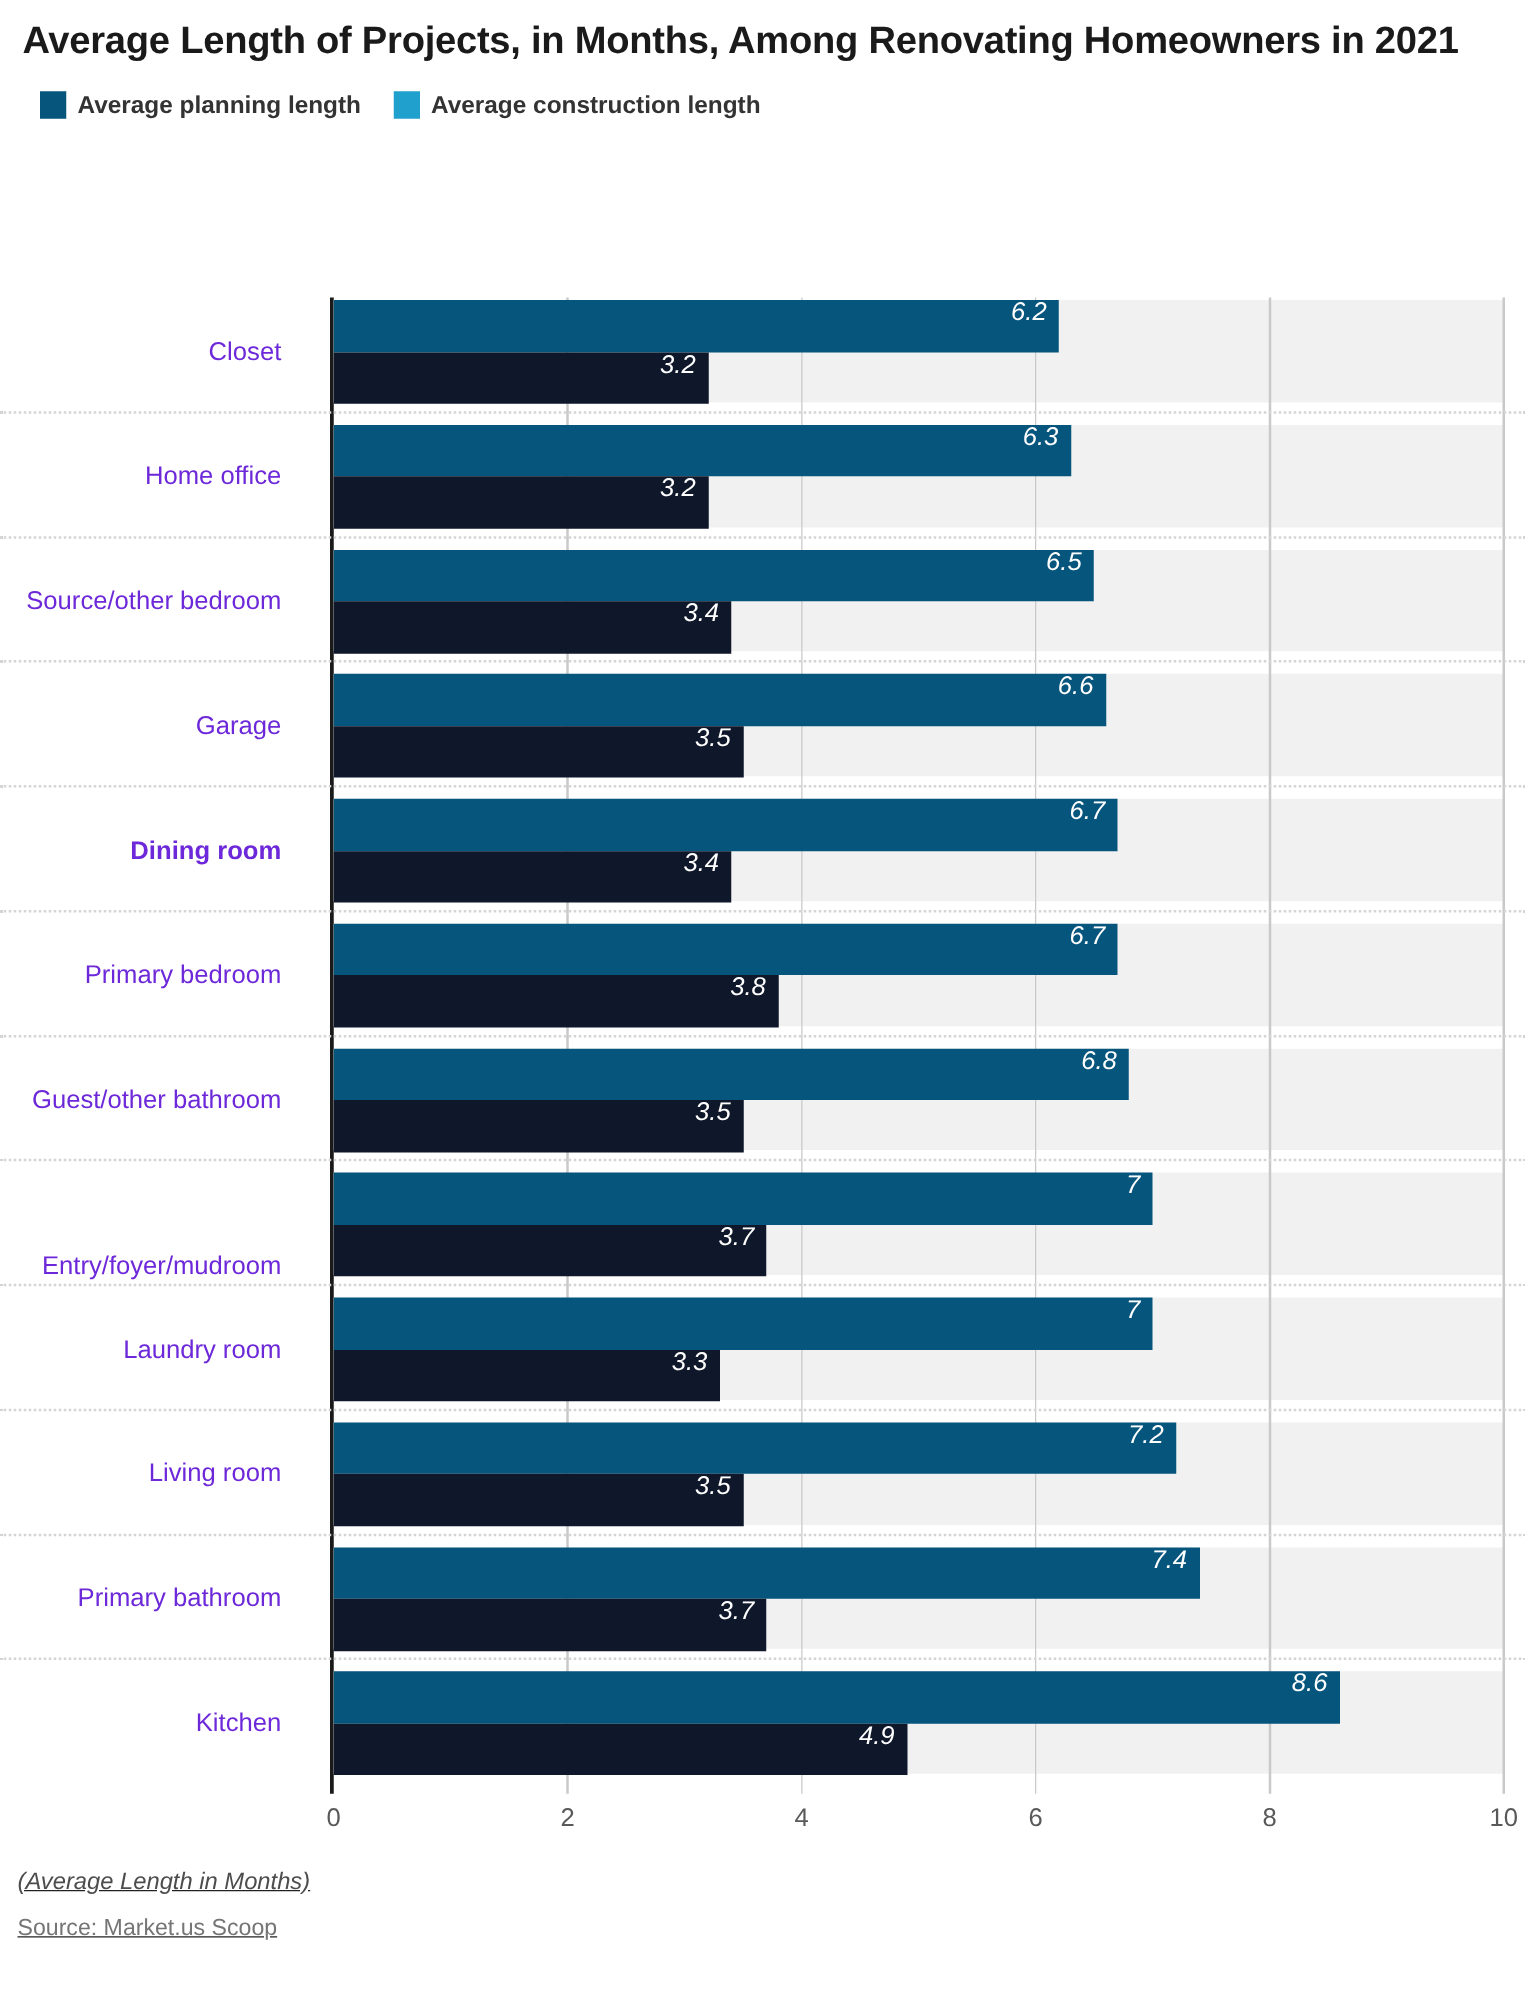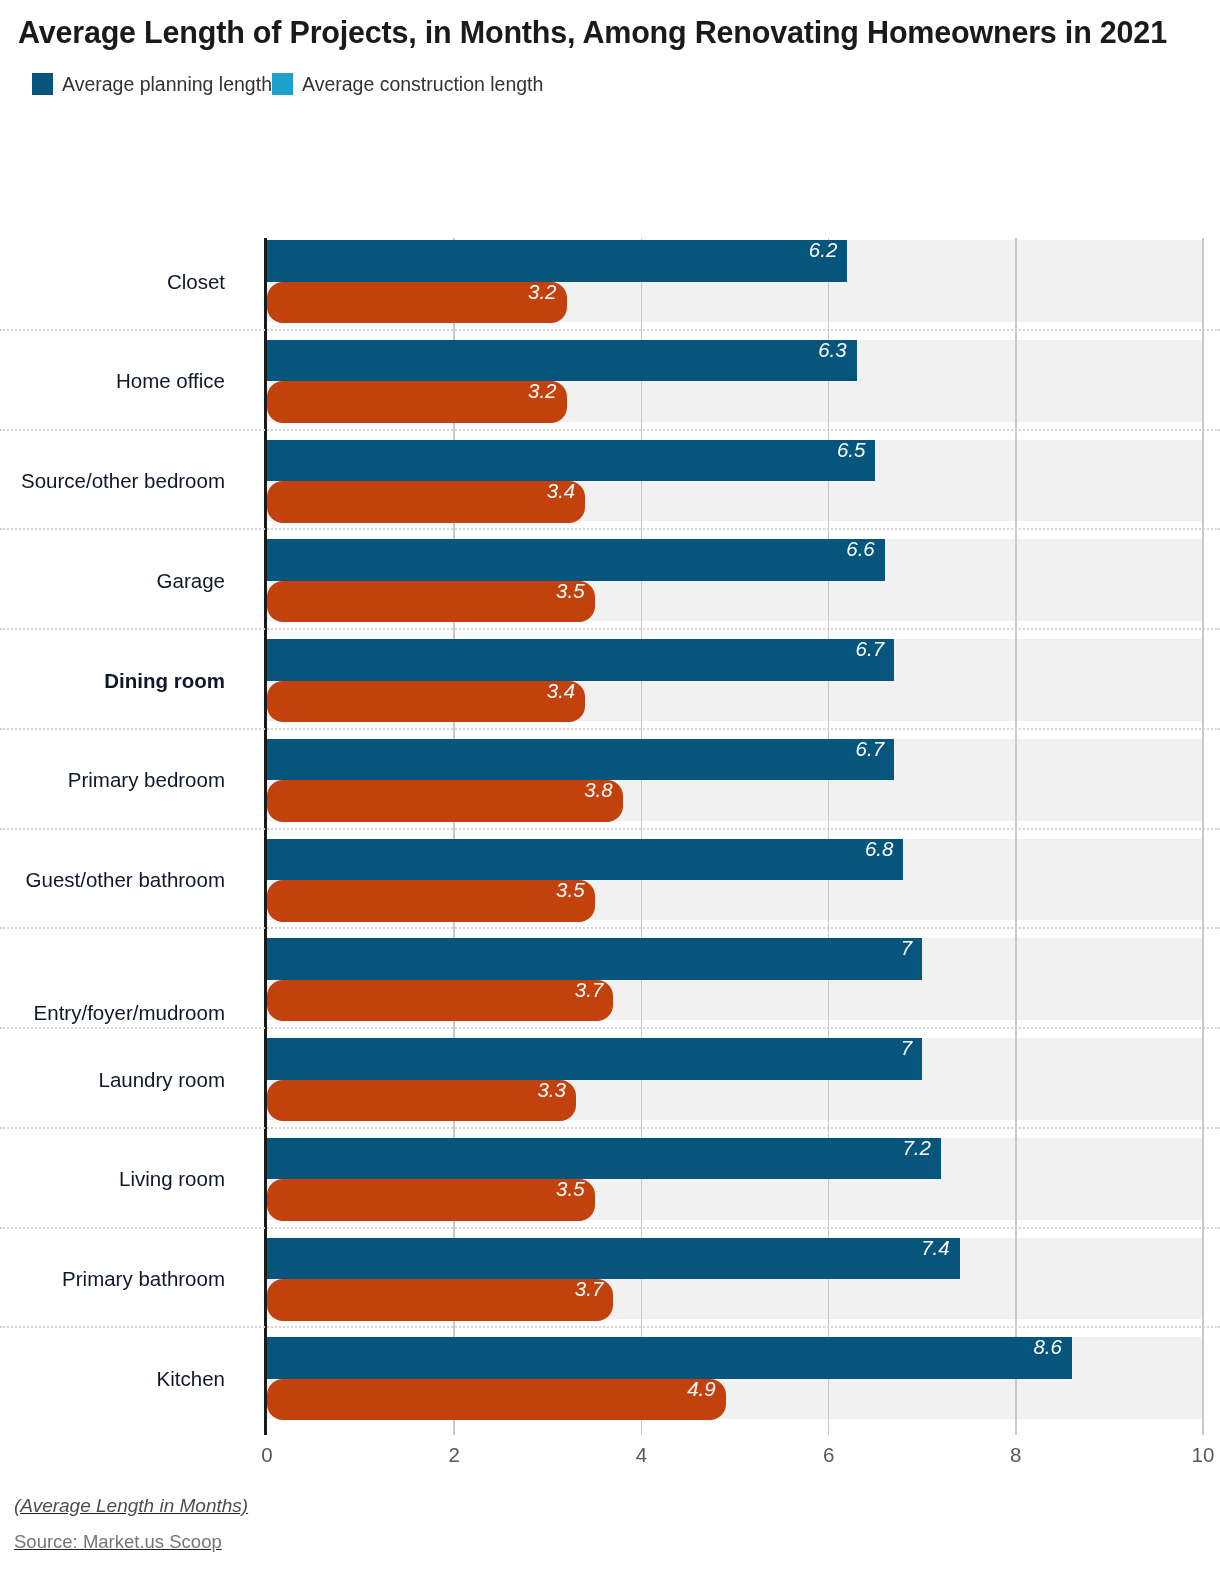--- a/index.html
+++ b/index.html
@@ -35,20 +35,22 @@
     margin: 26px 0 0 0;
     font-weight: normal;
   }
 
   
   #legend {
     display: flex;
     align-items: center;
     margin: 22px 0 16px 0;
     padding-left: 14px;
+    gap: 26px;
+    font-weight: bold;
   }
   .legend-item {
     display: flex;
     align-items: center;
     gap: 9px;
   }
   .legend-swatch {
     width: 21px;
     height: 22px;
     display: block;
@@ -106,34 +108,34 @@
   .bar {
     position: absolute;
     left: 0;
     display: flex;
     align-items: flex-start;
     justify-content: flex-end;
     box-sizing: border-box;
     font-style: italic;
   }
   .bar-planning { background: #06557d; }
-  .bar-construction { background: #c2410c; border-radius: 16px; }
+  .bar-construction { background: #0f172a; }
   .bar-value {
     color: #ffffff;
     font-size: 20.5px;
     padding-right: 10px;
     line-height: 1;
     white-space: nowrap;
   }
   .cat-label {
     position: absolute;
     right: 978px;
     text-align: center;
     font-size: 20.5px;
-    color: #0f172a;
+    color: #6d28d9;
     white-space: nowrap;
     line-height: 1;
   }
 
   
   #x-axis {
     position: absolute;
     left: 267px;
     top: 1445px;
     width: 936px;

